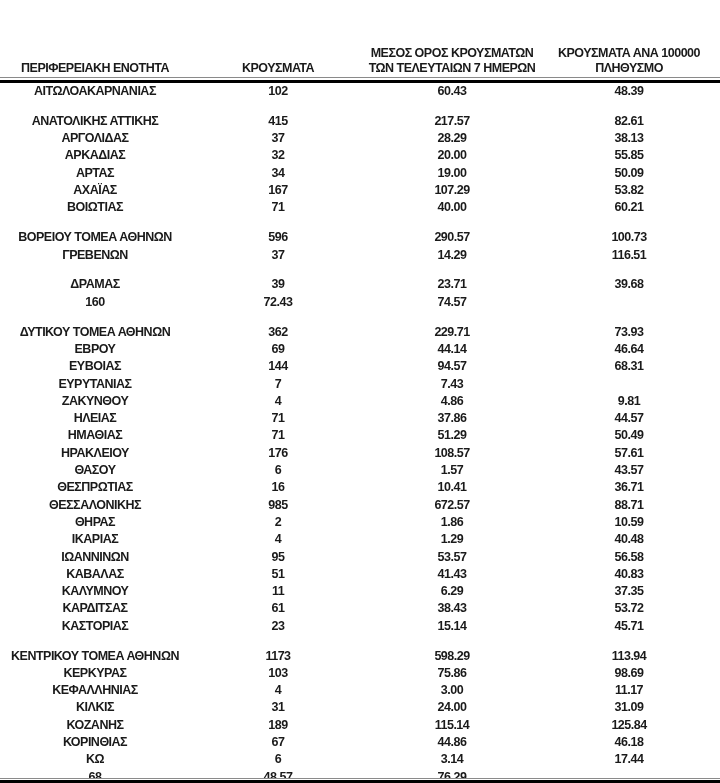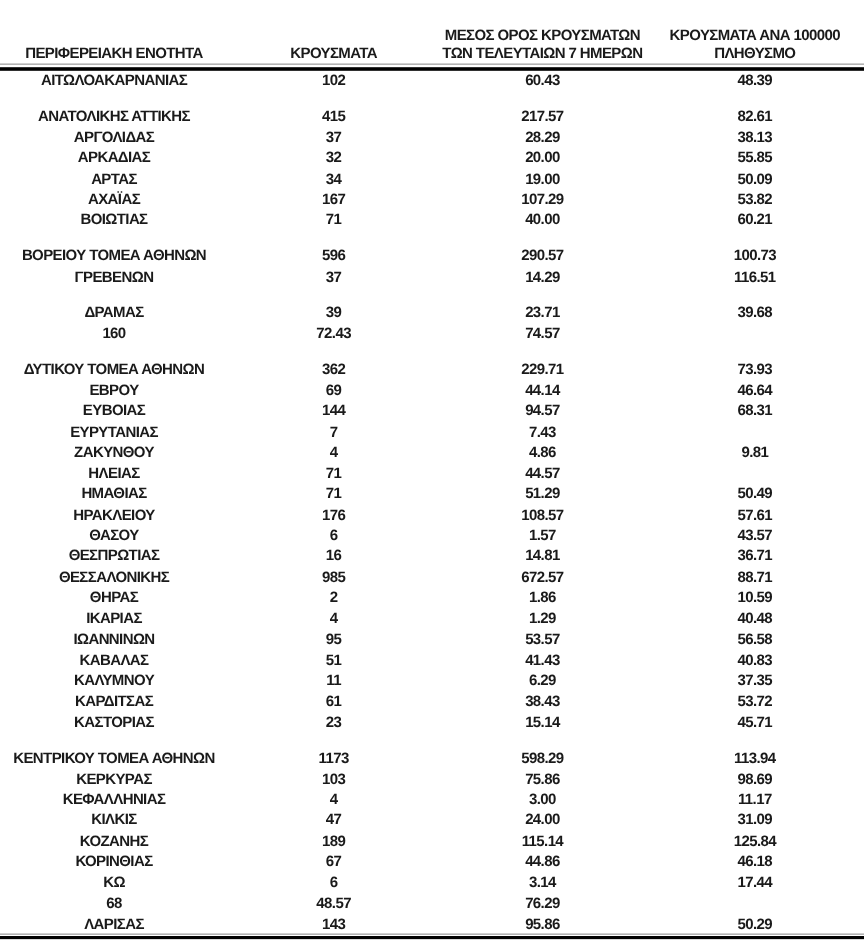--- a/index.html
+++ b/index.html
@@ -29,20 +29,21 @@
     flex-direction: column;
     justify-content: flex-end;
     align-items: center;
     text-align: center;
     font-size: 12.5px;
     font-weight: bold;
     line-height: 15px;
     letter-spacing: -0.5px;
     padding-bottom: 1px;
     white-space: nowrap;
+    margin-top: 24px;
   }
   .rule-thin {
     height: 1px;
     background: #8a8a8a;
   }
   .rule-gap {
     height: 2px;
     background: #ffffff;
   }
   .rule-thick {
@@ -195,20 +196,21 @@
       </div>
       <div class="row grid">
         <div class="cell">ΖΑΚΥΝΘΟΥ</div>
         <div class="cell">4</div>
         <div class="cell">4.86</div>
         <div class="cell">9.81</div>
       </div>
       <div class="row grid">
         <div class="cell">ΗΛΕΙΑΣ</div>
         <div class="cell">71</div>
+        <div class="cell">37.86</div>
         <div class="cell">44.57</div>
       </div>
       <div class="row grid">
         <div class="cell">ΗΜΑΘΙΑΣ</div>
         <div class="cell">71</div>
         <div class="cell">51.29</div>
         <div class="cell">50.49</div>
       </div>
       <div class="row grid">
         <div class="cell">ΗΡΑΚΛΕΙΟΥ</div>
@@ -218,21 +220,21 @@
       </div>
       <div class="row grid">
         <div class="cell">ΘΑΣΟΥ</div>
         <div class="cell">6</div>
         <div class="cell">1.57</div>
         <div class="cell">43.57</div>
       </div>
       <div class="row grid">
         <div class="cell">ΘΕΣΠΡΩΤΙΑΣ</div>
         <div class="cell">16</div>
-        <div class="cell">14.81</div>
+        <div class="cell">10.41</div>
         <div class="cell">36.71</div>
       </div>
       <div class="row grid">
         <div class="cell">ΘΕΣΣΑΛΟΝΙΚΗΣ</div>
         <div class="cell">985</div>
         <div class="cell">672.57</div>
         <div class="cell">88.71</div>
       </div>
       <div class="row grid">
         <div class="cell">ΘΗΡΑΣ</div>
@@ -290,21 +292,21 @@
         <div class="cell">98.69</div>
       </div>
       <div class="row grid">
         <div class="cell">ΚΕΦΑΛΛΗΝΙΑΣ</div>
         <div class="cell">4</div>
         <div class="cell">3.00</div>
         <div class="cell">11.17</div>
       </div>
       <div class="row grid">
         <div class="cell">ΚΙΛΚΙΣ</div>
-        <div class="cell">47</div>
+        <div class="cell">31</div>
         <div class="cell">24.00</div>
         <div class="cell">31.09</div>
       </div>
       <div class="row grid">
         <div class="cell">ΚΟΖΑΝΗΣ</div>
         <div class="cell">189</div>
         <div class="cell">115.14</div>
         <div class="cell">125.84</div>
       </div>
       <div class="row grid">

